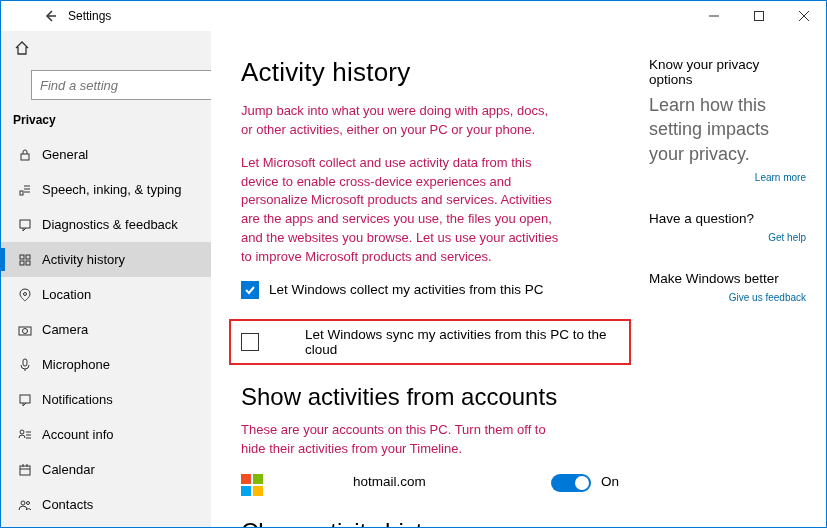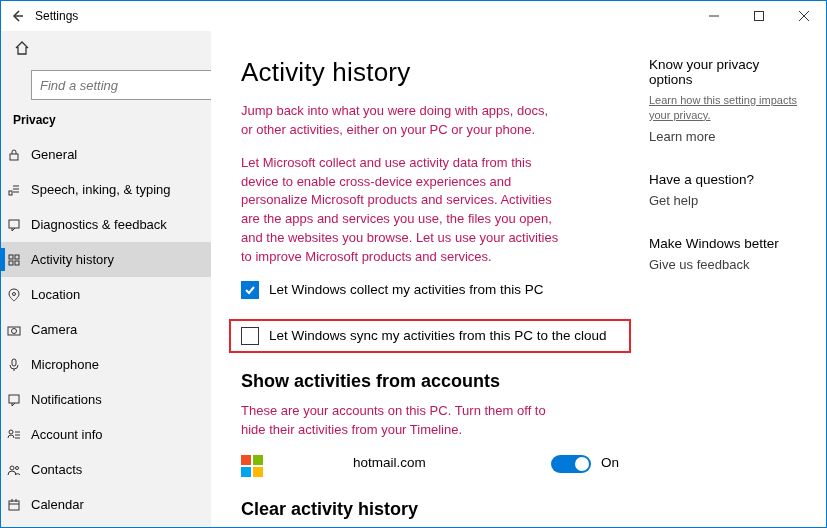--- a/index.html
+++ b/index.html
@@ -1,61 +1,61 @@
 <!DOCTYPE html>
 <html><head>
 <meta charset="utf-8">
 <style>
   * { box-sizing: border-box; margin: 0; padding: 0; font-family: "Segoe UI", Tahoma, sans-serif; }
   html, body { width: 827px; height: 528px; overflow: hidden; background: #fff; }
   .window { width: 827px; height: 528px; display: flex; flex-direction: column; border: 1px solid #0078d7; background: #fff; }
   
-  .titlebar { height: 30px; display: flex; align-items: center; background: #fff; }
+  .titlebar { height: 30px; display: flex; align-items: center; background: #fff; padding-left: 33px; }
   .titlebar .back { width: 32px; height: 30px; display: flex; align-items: center; justify-content: center; color: #333; font-size: 14px; }
   .titlebar .title { font-size: 12px; color: #000; padding-left: 2px; }
   .titlebar .spacer { flex: 1; }
   .winbtn { width: 45px; height: 30px; display: flex; align-items: center; justify-content: center; color: #333; }
   
   .body { flex: 1; display: flex; overflow: hidden; }
   .sidebar { width: 210px; background: #f2f2f2; display: flex; flex-direction: column; overflow: hidden; }
   .home-row { height: 34px; display: flex; align-items: center; padding-left: 13px; }
   .search-wrap { padding: 5px 10px 9px 10px; }
   .search { width: 100%; height: 30px; border: 1px solid #999; background: #fff; display: flex; align-items: center; padding: 0 8px; margin-left: 20px; }
   .search input { flex: 1; border: none; outline: none; font-size: 13px; color: #666; background: transparent; font-style: italic; }
   .search .sicon { color: #555; font-size: 13px; }
   .section-label { font-size: 12px; font-weight: 600; padding: 4px 12px 10px 12px; }
   .nav { flex: 1; overflow-y: auto; }
-  .nav-item { height: 35px; display: flex; align-items: center; padding-left: 2px; font-size: 13px; color: #000; position: relative; }
+  .nav-item { height: 35px; display: flex; align-items: center; padding-left: 13px; font-size: 13px; color: #000; position: relative; }
   .nav-item.selected { background: #d8d8d8; }
   .nav-item.selected::before { content: ""; position: absolute; left: 0; top: 6px; bottom: 6px; width: 4px; background: #0078d7; }
   .nav-item .nicon { width: 22px; display: inline-flex; justify-content: center; color: #333; font-size: 14px; }
   .nav-item .nlabel { padding-left: 6px; }
   
   .content { flex: 1; overflow-y: auto; display: flex; }
   .main { flex: 1; padding: 26px 30px 20px 30px; max-width: 440px; }
   .side { width: 177px; padding: 26px 20px 0 0; font-size: 13px; }
   h1.page-title { font-weight: 300; font-size: 26px; margin-bottom: 14px; letter-spacing: 0.2px; }
   .para { font-size: 13px; color: #be185d; line-height: 1.45; margin-bottom: 14px; max-width: 320px; }
   .checkbox-row { display: flex; align-items: center; font-size: 13.5px; margin: 10px 0 28px 0; }
   .checkbox { width: 18px; height: 18px; border: 1.5px solid #333; margin-right: 10px; display: inline-flex; align-items: center; justify-content: center; flex-shrink: 0; }
   .checkbox.checked { background: #0078d7; border-color: #0078d7; color: #fff; font-size: 13px; }
   .highlight-box { border: 2.5px solid #e3272b; padding: 6px 10px; margin: -8px -12px 18px -12px; }
-  .highlight-box .checkbox-row { margin: 0; }
-  h2.sub { font-weight: 700; font-size: 18px; margin: 4px 0 10px 0; }
+  .highlight-box .checkbox-row { margin: 0; gap: 36px; }
+  h2.sub { font-weight: 400; font-size: 24px; margin: 4px 0 10px 0; }
   .account-row { display: flex; align-items: flex-start; margin: 16px 0 22px 0; font-size: 13.5px; }
   .mslogo { width: 22px; height: 22px; display: grid; grid-template-columns: 1fr 1fr; grid-template-rows: 1fr 1fr; gap: 2px; margin-right: 90px; }
   .mslogo span:nth-child(1){background:#f25022;} .mslogo span:nth-child(2){background:#7fba00;}
   .mslogo span:nth-child(3){background:#00a4ef;} .mslogo span:nth-child(4){background:#ffb900;}
   .account-row .acc-label { flex: 1; }
   .toggle { width: 40px; height: 18px; border-radius: 9px; background: #0078d7; position: relative; margin-right: 10px; }
   .toggle::after { content: ""; position: absolute; right: 2px; top: 2px; width: 14px; height: 14px; border-radius: 50%; background: #fff; }
   .link { color: #0066cc; font-size: 13.5px; display: block; margin: 12px 0 20px 0; }
   .side h3 { font-size: 13.5px; font-weight: 400; margin-bottom: 6px; }
-  .side .desc { font-size: 11px; color: #666; line-height: 1.35; margin-bottom: 6px; text-decoration: underline; }
-  .side a { color: #404040; font-size: 13px; text-decoration: none; display: block; margin-bottom: 28px; }
+  .side .desc { font-size: 18px; color: #666; line-height: 1.35; margin-bottom: 6px; }
+  .side a { color: #0369a1; font-size: 10px; text-decoration: none; display: block; margin-bottom: 28px; text-align: right; }
   svg { display: block; }
 </style>
 </head>
 <body>
 
 <div class="window">
 
   <div class="titlebar">
     <div class="back">
       <svg width="14" height="14" viewBox="0 0 14 14">
@@ -183,37 +183,37 @@
               <svg width="14" height="14" viewBox="0 0 14 14">
                 <circle cx="4" cy="4" r="2" stroke="#333" fill="none"></circle>
                 <path d="M1 10 a3 3 0 0 1 6 0 M8 4h5 M8 7h5 M8 10h5" stroke="#333" fill="none"></path>
               </svg>
             </span>
           <span class="nlabel">Account info</span>
         </div>
         <div class="nav-item">
           <span class="nicon">
               <svg width="14" height="14" viewBox="0 0 14 14">
-                <circle cx="5" cy="5" r="2" stroke="#333" fill="none"></circle>
-                <circle cx="10" cy="5" r="1.5" stroke="#333" fill="none"></circle>
-                <path d="M1 12 a4 4 0 0 1 8 0 M8 12 a3 3 0 0 1 5 0" stroke="#333" fill="none"></path>
-              </svg>
-            </span>
-          <span class="nlabel">Contacts</span>
-        </div>
-        <div class="nav-item">
-          <span class="nicon">
-              <svg width="14" height="14" viewBox="0 0 14 14">
                 <rect x="2" y="3" width="10" height="9" stroke="#333" fill="none"></rect>
                 <line x1="2" y1="6" x2="12" y2="6" stroke="#333"></line>
                 <line x1="5" y1="1" x2="5" y2="4" stroke="#333"></line>
                 <line x1="9" y1="1" x2="9" y2="4" stroke="#333"></line>
               </svg>
             </span>
           <span class="nlabel">Calendar</span>
+        </div>
+        <div class="nav-item">
+          <span class="nicon">
+              <svg width="14" height="14" viewBox="0 0 14 14">
+                <circle cx="5" cy="5" r="2" stroke="#333" fill="none"></circle>
+                <circle cx="10" cy="5" r="1.5" stroke="#333" fill="none"></circle>
+                <path d="M1 12 a4 4 0 0 1 8 0 M8 12 a3 3 0 0 1 5 0" stroke="#333" fill="none"></path>
+              </svg>
+            </span>
+          <span class="nlabel">Contacts</span>
         </div>
         <div class="nav-item">
           
           
         </div>
 
       </div>
     </div>
 
     <div class="content">

